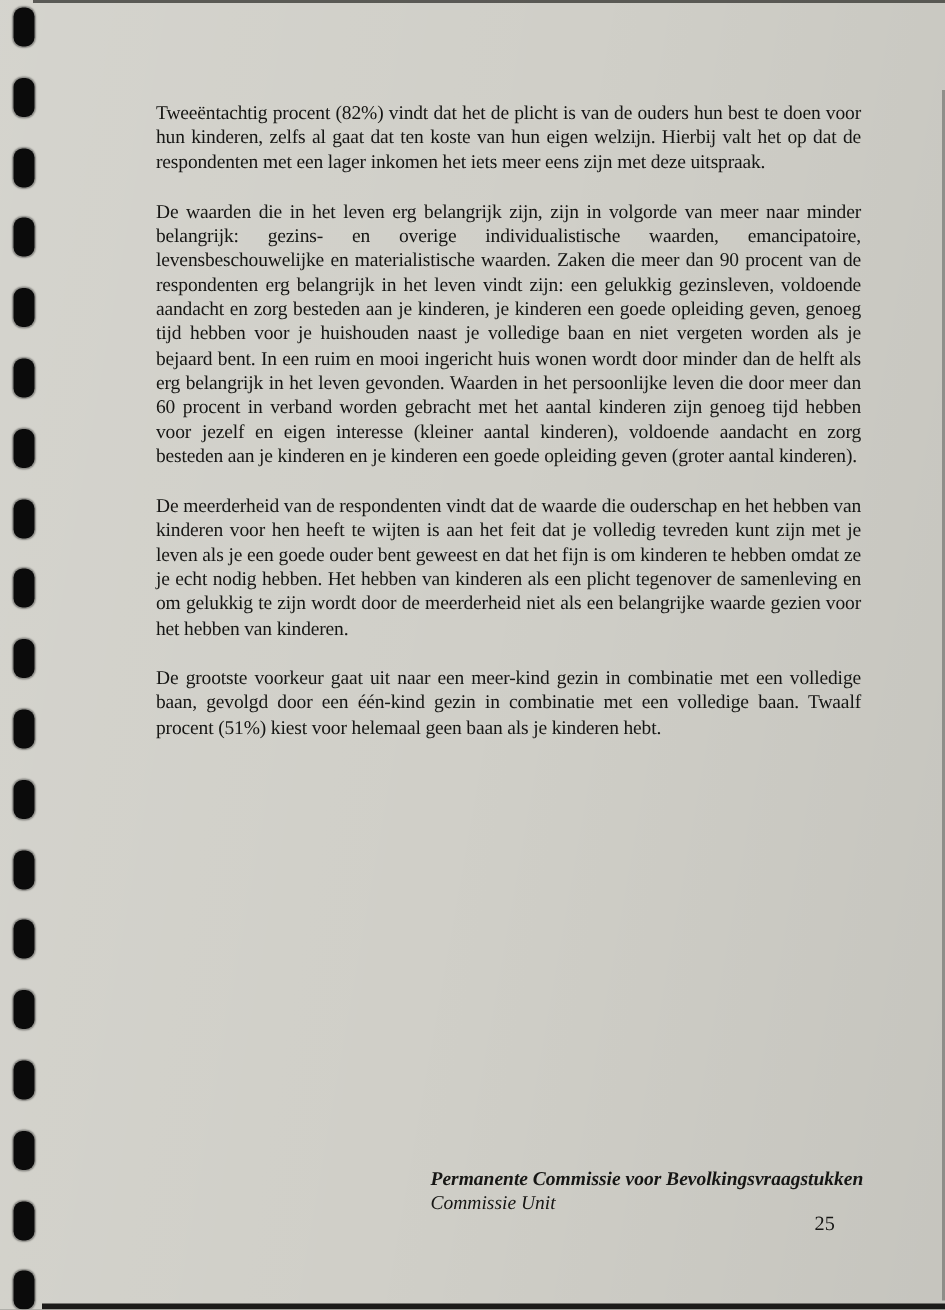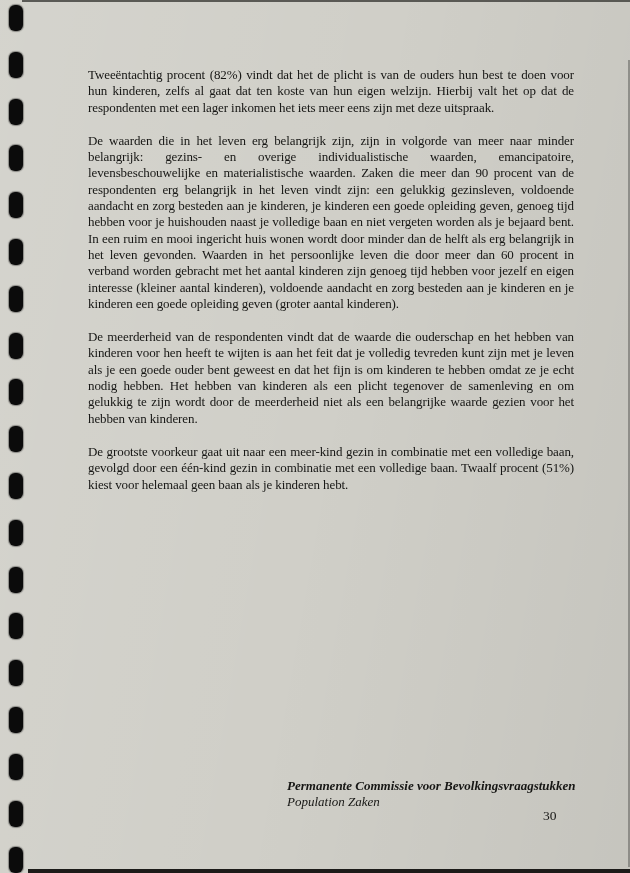--- a/index.html
+++ b/index.html
@@ -62,21 +62,21 @@
     position: absolute;
     top: 67px;
     left: 88px;
     width: 486px;
     font-size: 13px;
     line-height: 16.3px;
     text-align: justify;
     letter-spacing: -0.1px;
   }
   .content p {
-    margin: 0 0 17px 0;
+    margin: 0 0 17px 16px;
   }
   .footer {
     position: absolute;
     left: 287px;
     top: 778px;
     font-size: 13px;
     line-height: 15.5px;
     font-style: italic;
     white-space: nowrap;
   }
@@ -123,18 +123,18 @@
 
   <div class="content">
     <p>Tweeëntachtig procent (82%) vindt dat het de plicht is van de ouders hun best te doen voor hun kinderen, zelfs al gaat dat ten koste van hun eigen welzijn. Hierbij valt het op dat de respondenten met een lager inkomen het iets meer eens zijn met deze uitspraak.</p>
     <p>De waarden die in het leven erg belangrijk zijn, zijn in volgorde van meer naar minder belangrijk: gezins- en overige individualistische waarden, emancipatoire, levensbeschouwelijke en materialistische waarden. Zaken die meer dan 90 procent van de respondenten erg belangrijk in het leven vindt zijn: een gelukkig gezinsleven, voldoende aandacht en zorg besteden aan je kinderen, je kinderen een goede opleiding geven, genoeg tijd hebben voor je huishouden naast je volledige baan en niet vergeten worden als je bejaard bent. In een ruim en mooi ingericht huis wonen wordt door minder dan de helft als erg belangrijk in het leven gevonden. Waarden in het persoonlijke leven die door meer dan 60 procent in verband worden gebracht met het aantal kinderen zijn genoeg tijd hebben voor jezelf en eigen interesse (kleiner aantal kinderen), voldoende aandacht en zorg besteden aan je kinderen en je kinderen een goede opleiding geven (groter aantal kinderen).</p>
     <p>De meerderheid van de respondenten vindt dat de waarde die ouderschap en het hebben van kinderen voor hen heeft te wijten is aan het feit dat je volledig tevreden kunt zijn met je leven als je een goede ouder bent geweest en dat het fijn is om kinderen te hebben omdat ze je echt nodig hebben. Het hebben van kinderen als een plicht tegenover de samenleving en om gelukkig te zijn wordt door de meerderheid niet als een belangrijke waarde gezien voor het hebben van kinderen.</p>
     <p>De grootste voorkeur gaat uit naar een meer-kind gezin in combinatie met een volledige baan, gevolgd door een één-kind gezin in combinatie met een volledige baan. Twaalf procent (51%) kiest voor helemaal geen baan als je kinderen hebt.</p>
   </div>
 
   <div class="footer">
     <div class="org">Permanente Commissie voor Bevolkingsvraagstukken</div>
-    <div class="unit">Population Zaken</div>
+    <div class="unit">Commissie Unit</div>
   </div>
 
-  <div class="page-number">30</div>
+  <div class="page-number">25</div>
 
 </div>
 
 </body></html>

